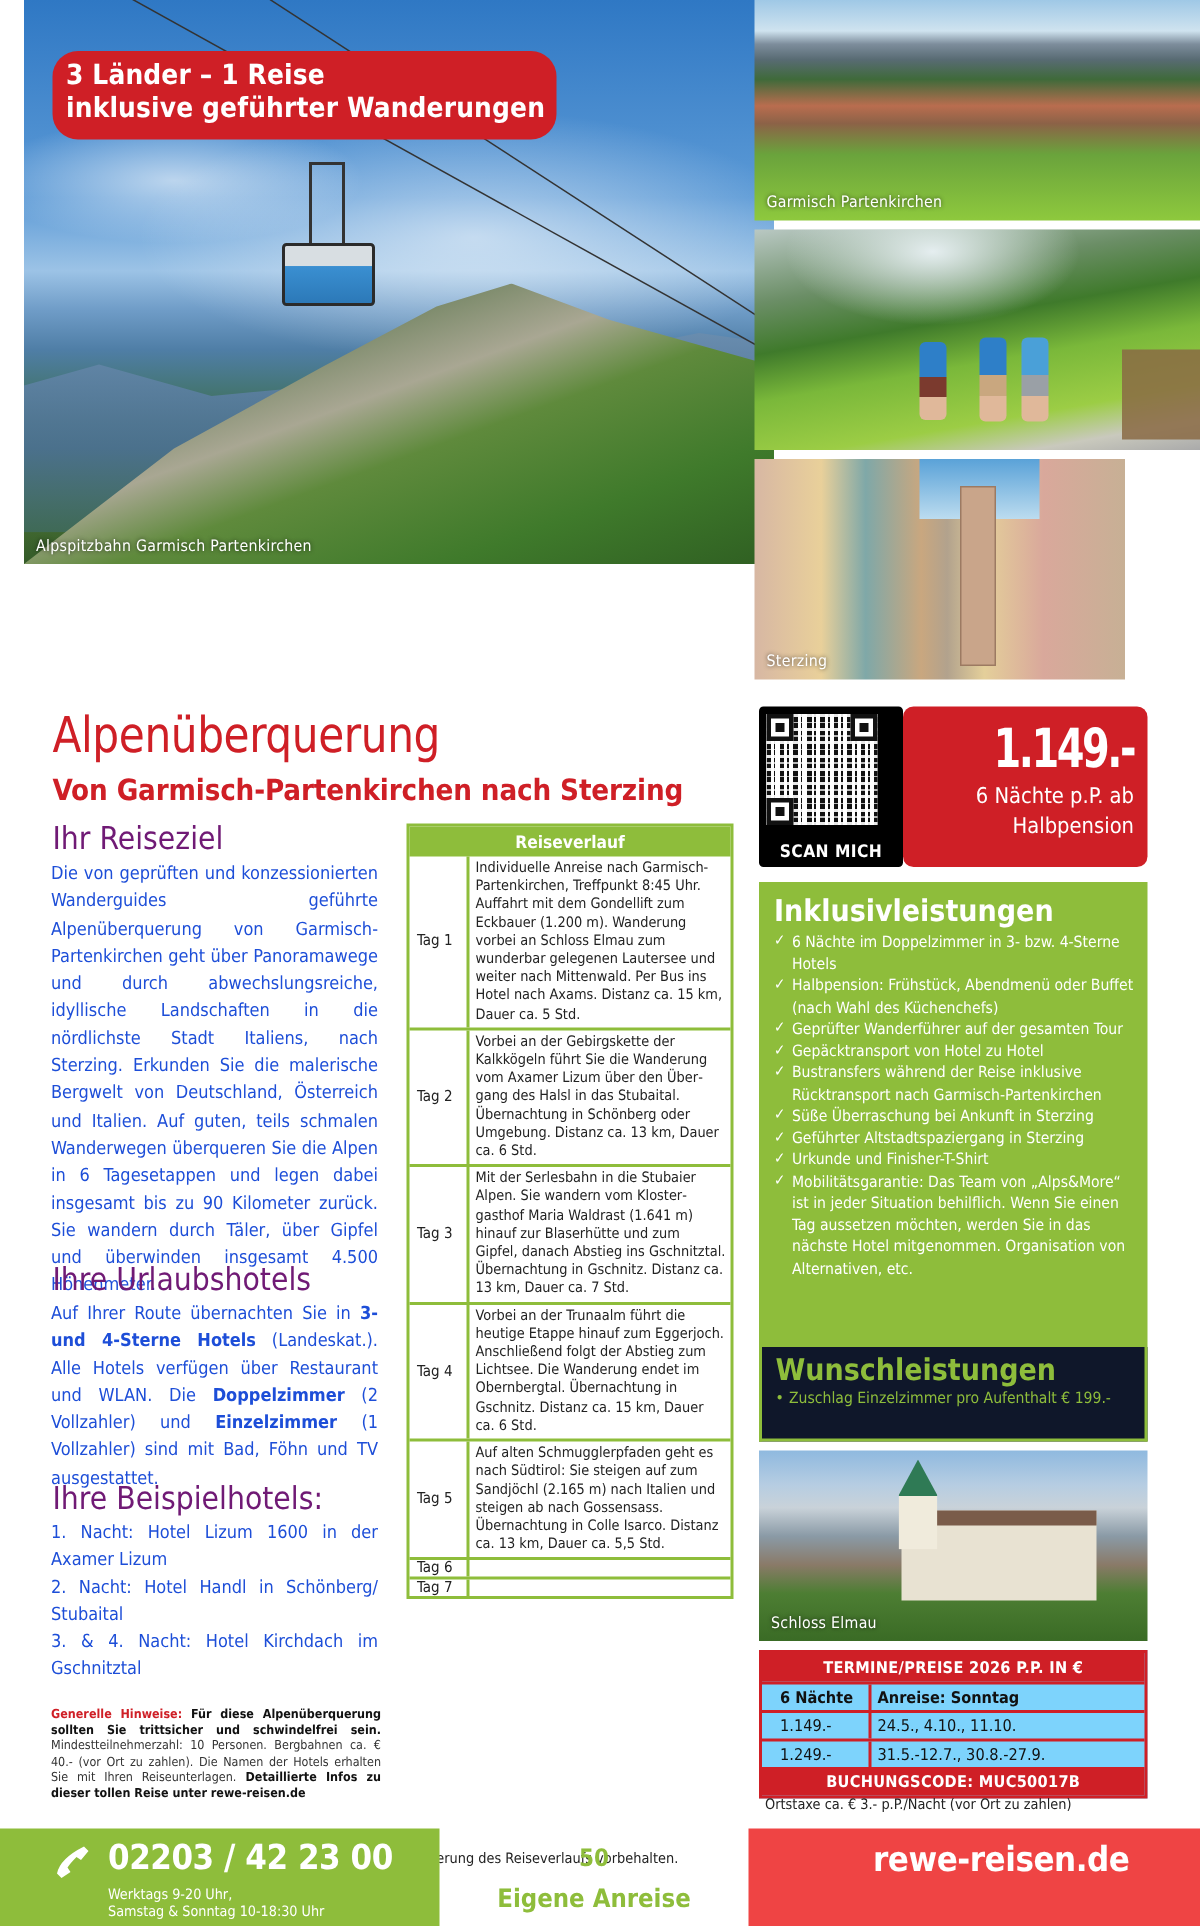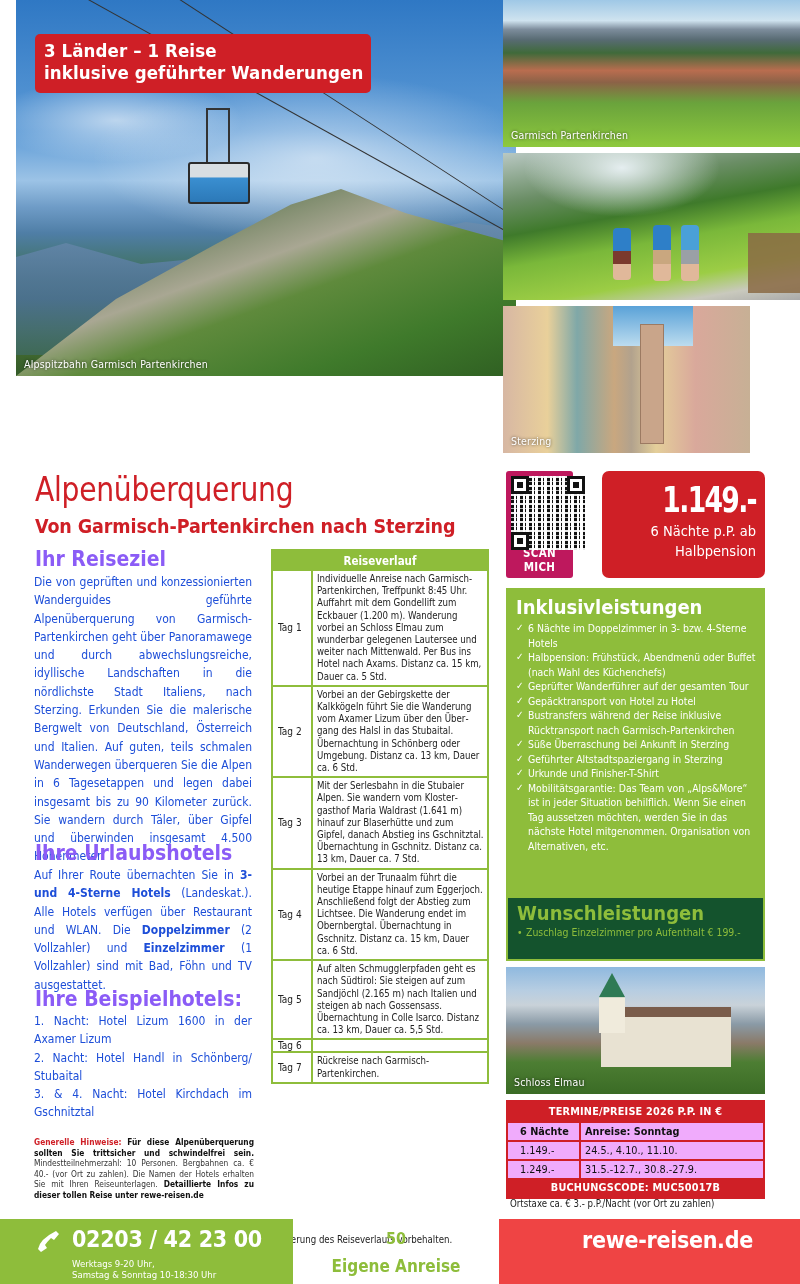--- a/index.html
+++ b/index.html
@@ -26,21 +26,21 @@
   #hero .farmtn { position: absolute; left: 0; right: 0; top: 215px; height: 140px;
     background: linear-gradient(180deg, #6d8fb0 0%, #4c7194 60%, #3f6a5a 100%);
     clip-path: polygon(0% 30%, 10% 20%, 25% 35%, 40% 30%, 55% 40%, 70% 25%, 80% 12%, 90% 5%, 100% 10%, 100% 100%, 0% 100%);
     opacity: 0.9;
   }
   #hero .cable1 { position: absolute; left: 20px; top: -30px; width: 620px; height: 1px; background: #333; transform: rotate(29deg); transform-origin: 0 0; }
   #hero .cable2 { position: absolute; left: 150px; top: -10px; width: 560px; height: 1px; background: #333; transform: rotate(33deg); transform-origin: 0 0; }
   #hero .gondola { position: absolute; left: 172px; top: 162px; width: 62px; height: 42px; background: linear-gradient(180deg, #d8dee2 0%, #d8dee2 35%, #3a8fd1 36%, #2c79b8 100%); border: 2px solid #2b2b2b; border-radius: 3px; }
   #hero .hanger { position: absolute; left: 190px; top: 108px; width: 24px; height: 56px; border-left: 2px solid #333; border-right: 2px solid #333; border-top: 2px solid #333; }
 
-  #headline-box { position: absolute; left: 35px; top: 34px; width: 336px; height: 59px; background: #cf1f26; border-radius: 5px; color: #fff; font-weight: bold; font-size: 18.5px; line-height: 22px; padding: 6px 0 0 9px; letter-spacing: 0.1px; }
+  #headline-box { position: absolute; left: 35px; top: 34px; width: 336px; height: 59px; background: #cf1f26; border-radius: 17px; color: #fff; font-weight: bold; font-size: 18.5px; line-height: 22px; padding: 6px 0 0 9px; letter-spacing: 0.1px; }
 
   #photo-garmisch { left: 503px; top: 0; width: 297px; height: 147px;
     background:
       linear-gradient(180deg, #9fc8e6 0%, #cfe3ef 14%, #7d8d9c 20%, #586b73 27%, #3f6a3a 36%, #b96d4f 48%, #8c6247 56%, #6aa33c 70%, #8ec93d 100%);
   }
   #photo-hikers { left: 503px; top: 153px; width: 297px; height: 147px;
     background:
       radial-gradient(ellipse 140px 70px at 40% 10%, #e5eef0 0%, rgba(229,238,240,0) 70%),
       linear-gradient(170deg, #b9c8c3 0%, #6b8e66 25%, #3f7a2b 42%, #7ab83a 58%, #9ccd45 78%, #c9c9bd 90%, #aaa 100%);
   }
@@ -54,63 +54,63 @@
   #photo-elmau { left: 506px; top: 967px; width: 259px; height: 127px;
     background:
       linear-gradient(180deg, #8fb9df 0%, #b6cde2 18%, #c9d2d9 30%, #8a9aa6 45%, #8a7a68 60%, #4d7e33 75%, #3a6b25 100%);
   }
   #photo-elmau .castle { position: absolute; left: 95px; top: 40px; width: 130px; height: 60px; background: #e8e2d2; border-top: 10px solid #7a5c4a; }
   #photo-elmau .spire { position: absolute; left: 93px; top: 6px; width: 26px; height: 60px; background: linear-gradient(180deg, #2f7a55 0%, #2f7a55 40%, #f0ebdc 41%); clip-path: polygon(50% 0, 100% 40%, 100% 100%, 0 100%, 0 40%); }
 
   
   #main-title { left: 35px; top: 470px; font-size: 33px; color: #cf1f26; font-weight: normal; letter-spacing: -0.3px; transform: scaleX(0.95); transform-origin: left; }
   #subtitle { left: 35px; top: 515px; font-size: 19.5px; color: #cf1f26; font-weight: bold; letter-spacing: -0.1px; }
-  .section-h { position: absolute; color: #8b5cf6; font-weight: bold; font-size: 21px; }
+  .section-h { position: absolute; color: #701a75; font-weight: normal; font-size: 21px; }
 
   .body-text { position: absolute; font-size: 12px; line-height: 18.3px; color: #1d4ed8; text-align: justify; }
   .body-text b { font-weight: bold; }
 
   
   #itinerary { position: absolute; left: 271px; top: 549px; width: 218px; border: 2px solid #8ebd3b; }
   #itinerary .hdr { background: #8ebd3b; color: #fff; font-weight: bold; font-size: 11.5px; text-align: center; height: 20px; line-height: 20px; }
   #itinerary .row { display: flex; border-top: 2px solid #8ebd3b; }
   #itinerary .row:first-of-type { border-top: none; }
   #itinerary .day { width: 40px; border-right: 2px solid #8ebd3b; font-size: 10px; display: flex; align-items: center; padding-left: 5px; color: #222; }
   #itinerary .desc { flex: 1; font-size: 9.6px; line-height: 12.2px; padding: 2px 3px 2px 4px; color: #222; }
   #itinerary-note { left: 274px; top: 1234px; font-size: 9.6px; color: #222; }
 
   
-  #qr { position: absolute; left: 506px; top: 471px; width: 67px; height: 107px; background: #be185d; border-radius: 3px; }
+  #qr { position: absolute; left: 506px; top: 471px; width: 96px; height: 107px; background: #000000; border-radius: 3px; }
   #qr .code { position: absolute; left: 5px; top: 5px; width: 74px; height: 74px; background:
       repeating-linear-gradient(90deg, #111 0 3px, #fff 3px 5px, #111 5px 6px, #fff 6px 9px),
       #fff; }
   #qr .code::before { content: ""; position: absolute; inset: 0; background:
       repeating-linear-gradient(0deg, rgba(255,255,255,0.9) 0 2px, rgba(0,0,0,0) 2px 5px, rgba(255,255,255,0.7) 5px 6px, rgba(0,0,0,0) 6px 9px); }
   #qr .finder { position: absolute; width: 18px; height: 18px; border: 3px solid #111; background: #fff; z-index: 2; }
   #qr .finder::after { content: ""; position: absolute; left: 3px; top: 3px; width: 6px; height: 6px; background: #111; }
   #qr .label { position: absolute; left: 0; right: 0; bottom: 4px; text-align: center; color: #fff; font-weight: bold; font-size: 11.5px; letter-spacing: 0.3px; }
 
   #price-box { position: absolute; left: 602px; top: 471px; width: 163px; height: 107px; background: #cf1f26; border-radius: 7px; color: #fff; text-align: right; padding-right: 9px; }
   #price-box .amount { font-size: 36px; font-weight: bold; letter-spacing: -2px; margin-top: 10px; line-height: 38px; transform: scaleX(0.82); transform-origin: right; }
   #price-box .desc { font-size: 14.5px; line-height: 20px; margin-top: 2px; }
 
   
   #inkl { position: absolute; left: 506px; top: 588px; width: 259px; height: 310px; background: #8ebd3b; color: #fff; padding: 7px 6px 0 10px; }
   #inkl h2 { font-size: 20px; font-weight: bold; line-height: 24px; margin-bottom: 2px; }
   #inkl ul { list-style: none; }
   #inkl li { font-size: 10.4px; line-height: 14.5px; padding-left: 12px; position: relative; }
   #inkl li::before { content: "\2713"; position: absolute; left: 0; top: 0; font-size: 10px; }
 
-  #wunsch { position: absolute; left: 506px; top: 898px; width: 259px; height: 63px; border: 2px solid #8ebd3b; border-top: none; background: #14532d; padding: 2px 6px 0 9px; color: #8ebd3b; }
+  #wunsch { position: absolute; left: 506px; top: 898px; width: 259px; height: 63px; border: 2px solid #8ebd3b; border-top: none; background: #0f172a; padding: 2px 6px 0 9px; color: #8ebd3b; }
   #wunsch h2 { font-size: 20px; font-weight: bold; line-height: 26px; }
   #wunsch .item { font-size: 10.4px; line-height: 13.5px; padding-left: 9px; position: relative; }
   #wunsch .item::before { content: "\2022"; position: absolute; left: 0; }
 
   
-  #prices { position: absolute; left: 506px; top: 1100px; width: 259px; border: 2px solid #cf1f26; background: #f0abfc; }
+  #prices { position: absolute; left: 506px; top: 1100px; width: 259px; border: 2px solid #cf1f26; background: #7dd3fc; }
   #prices .hdr, #prices .ftr { background: #cf1f26; color: #fff; font-weight: bold; font-size: 10.8px; text-align: center; height: 19px; line-height: 19px; letter-spacing: 0.2px; }
   #prices .row { display: flex; border-top: 2px solid #cf1f26; height: 19px; line-height: 17px; font-size: 10.8px; color: #111; }
   #prices .row .c1 { width: 73px; border-right: 2px solid #cf1f26; padding-left: 12px; }
   #prices .row .c2 { flex: 1; padding-left: 4px; }
   #prices .row.head { font-weight: bold; }
   #ortstaxe { left: 510px; top: 1198px; font-size: 9.6px; color: #222; }
 
   
   #hinweis { position: absolute; left: 34px; top: 1137px; width: 220px; font-size: 8.3px; line-height: 10.5px; color: #333; text-align: justify; }
   #hinweis .red { color: #cf1f26; font-weight: bold; }
@@ -197,21 +197,20 @@
   </div>
   <div class="row">
     <div class="day">Tag 5</div>
     <div class="desc">Auf alten Schmugglerpfaden geht es nach Südtirol: Sie steigen auf zum Sandjöchl (2.165 m) nach Italien und steigen ab nach Gossensass. Übernachtung in Colle Isarco. Distanz ca. 13 km, Dauer ca. 5,5 Std.</div>
   </div>
   <div class="row">
     <div class="day">Tag 6</div>
   </div>
   <div class="row">
     <div class="day">Tag 7</div>
-    <div class="desc">Rückreise nach Garmisch-Partenkirchen.</div>
   </div>
 </div>
 <div id="itinerary-note" class="abs">Änderung des Reiseverlaufs vorbehalten.</div>
 
 <div id="qr">
   <div class="code"></div>
   <div class="finder" style="left:5px;top:5px;"></div>
   <div class="finder" style="left:61px;top:5px;"></div>
   <div class="finder" style="left:5px;top:61px;"></div>
   <div class="label">SCAN MICH</div>

